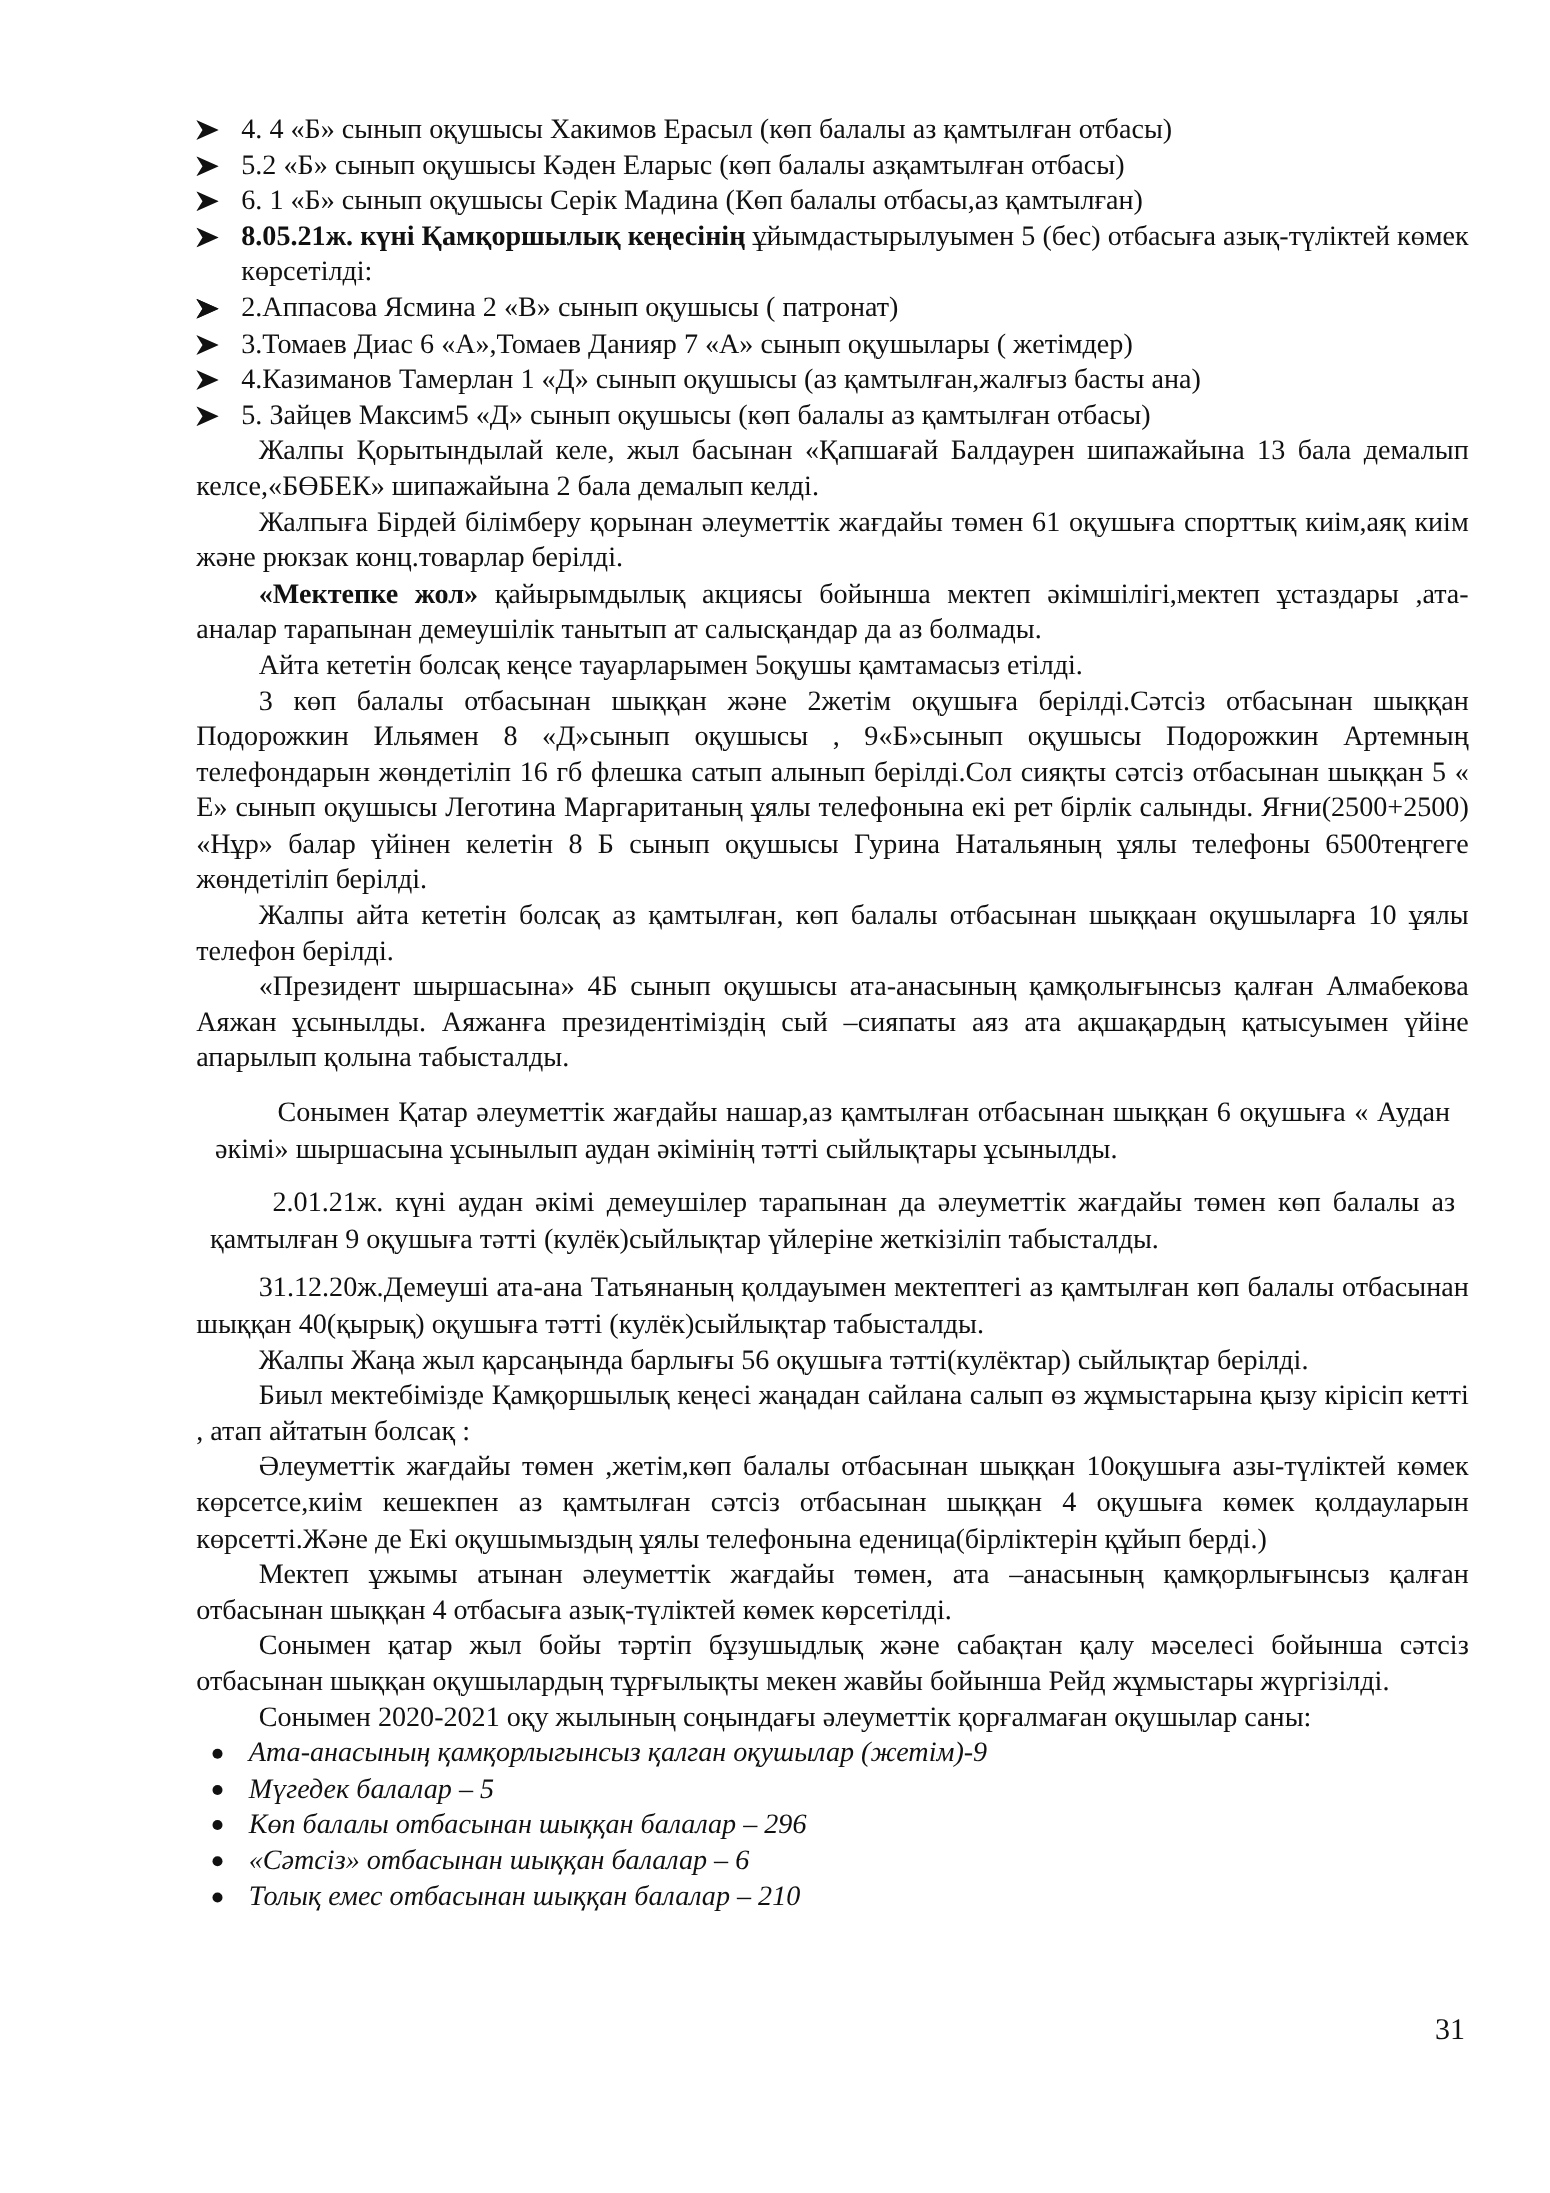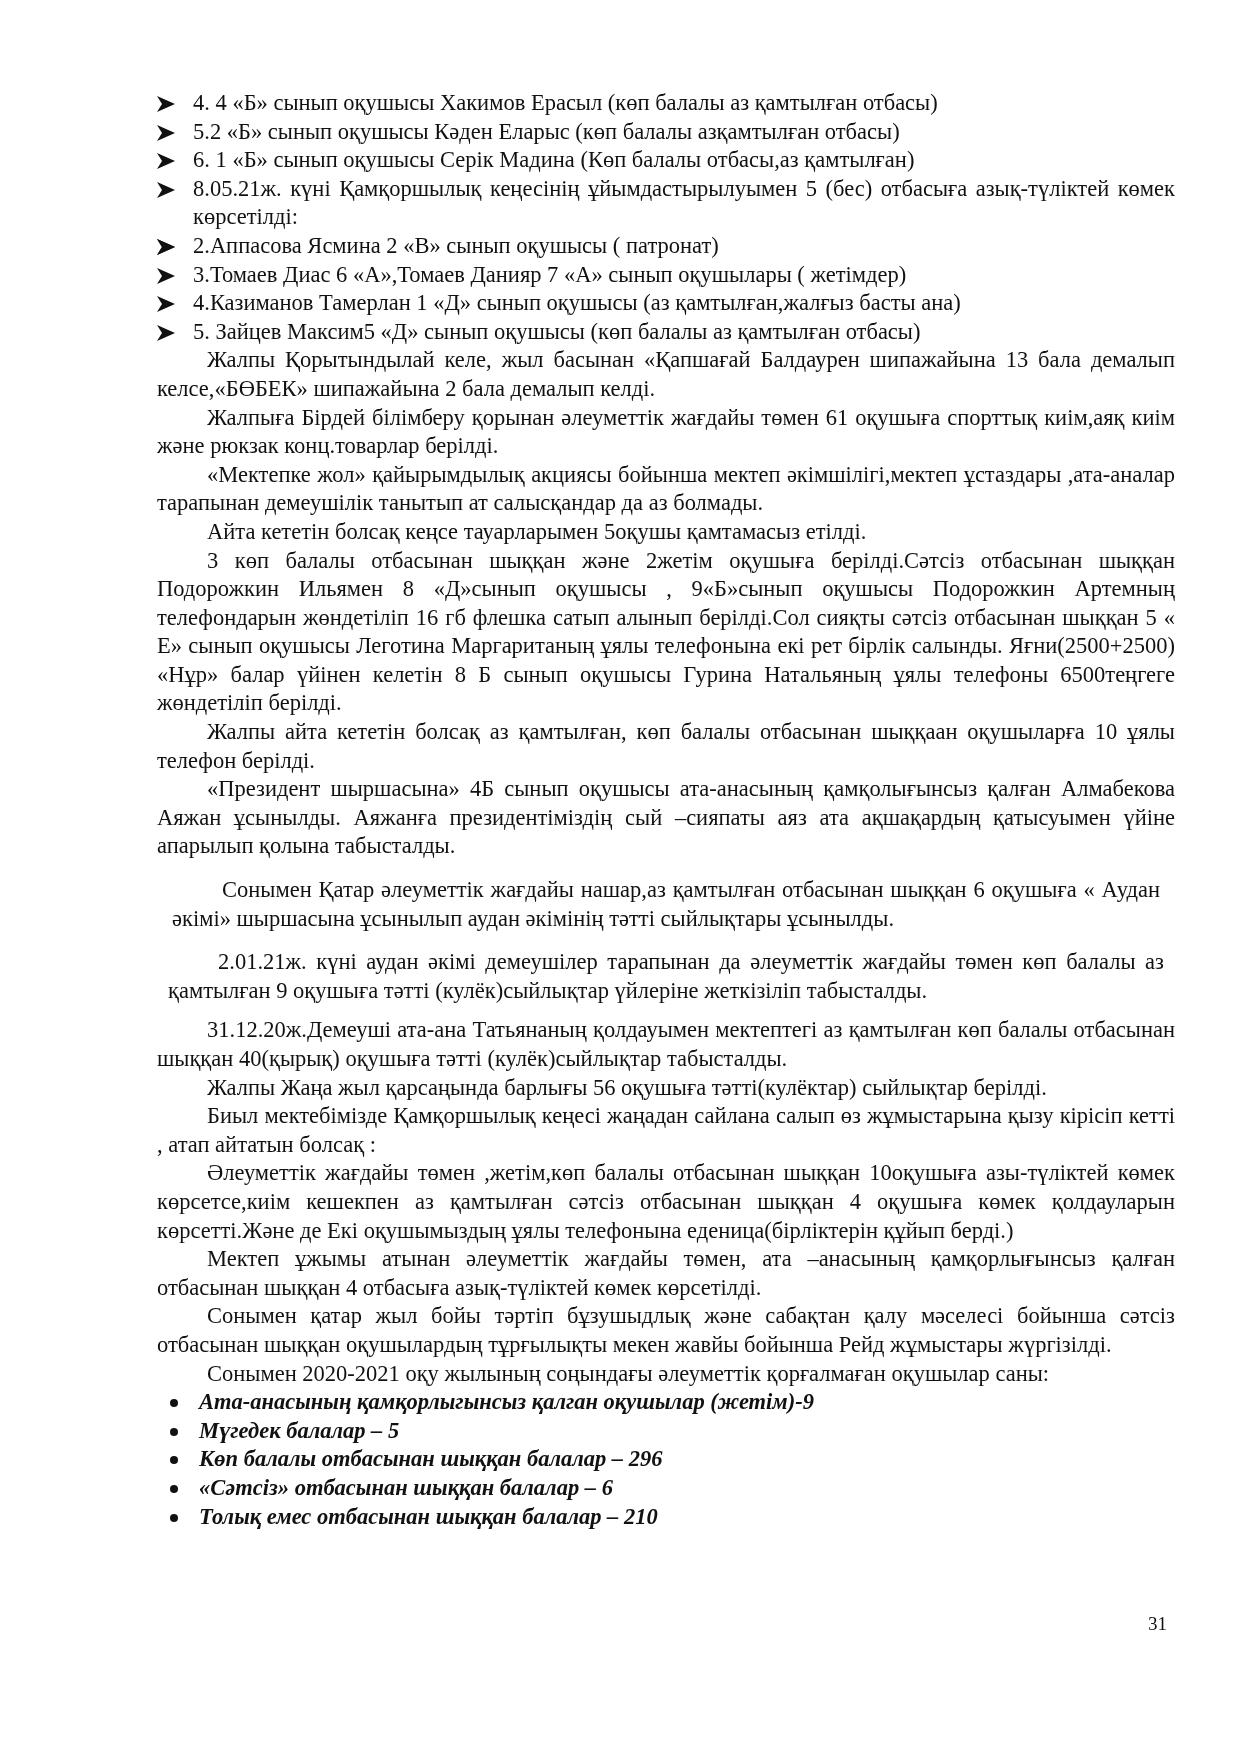--- a/index.html
+++ b/index.html
@@ -10,27 +10,27 @@
       font-family: "Liberation Serif", "DejaVu Serif", serif;
       font-size: 22.5px; line-height: 28.6px;
     }
     .content { position: absolute; left: 157px; top: 89px; width: 1018px; }
     .arrow-item { position: relative; padding-left: 36px; text-align: justify; }
     .arrow-item .arrow {
       position: absolute; left: 0; top: 7px; width: 18px; height: 16px;
     }
     .arrow-item .arrow svg { display: block; }
     .para { text-indent: 50px; text-align: justify; }
-    .bold { font-weight: normal; }
+    .bold { font-weight: bold; }
     .bullets { margin: 0; padding: 0; list-style: none; }
-    .bullets li { position: relative; padding-left: 42px; font-weight: bold; font-style: italic; }
+    .bullets li { position: relative; padding-left: 42px; font-weight: normal; font-style: italic; }
     .bullets li .dot {
       position: absolute; left: 13px; top: 11px; width: 8px; height: 8px; border-radius: 50%; background: #111;
     }
-    .page-number { position: absolute; left: 1148px; top: 1610px; font-size: 19px; }
+    .page-number { position: absolute; left: 1148px; top: 1610px; font-size: 24px; }
   </style>
 </head>
 <body>
 
 <div class="page">
   <div class="content">
 
     <div class="arrow-item">
       <span class="arrow">
           <svg width="18" height="16" viewBox="0 0 18 16">

